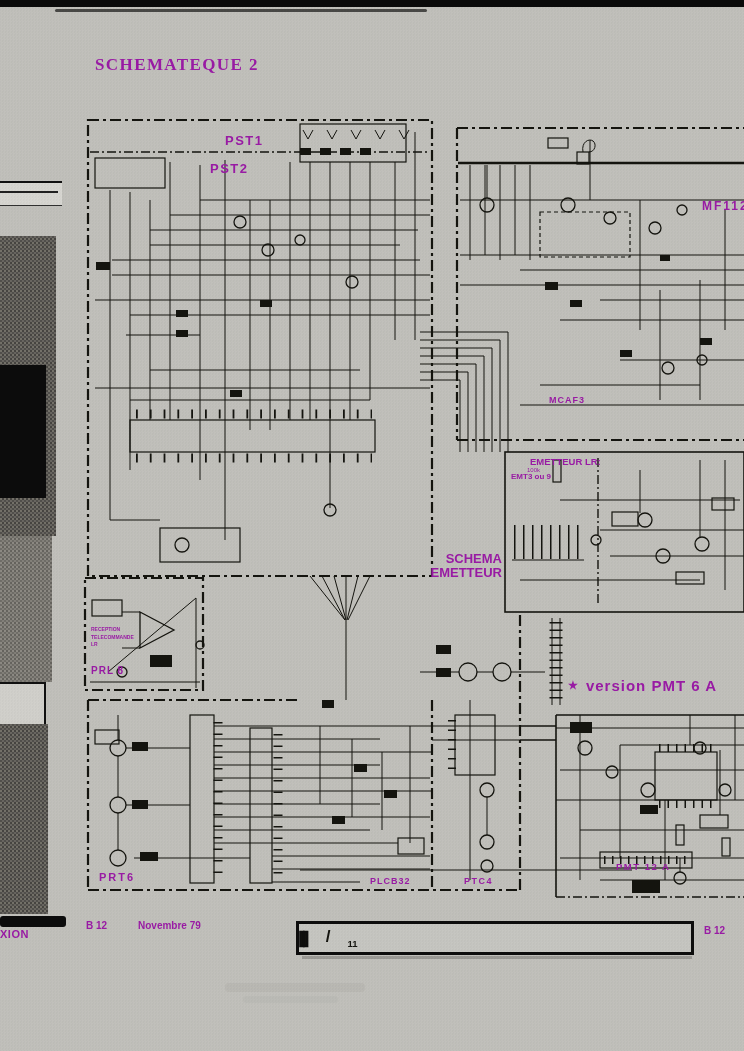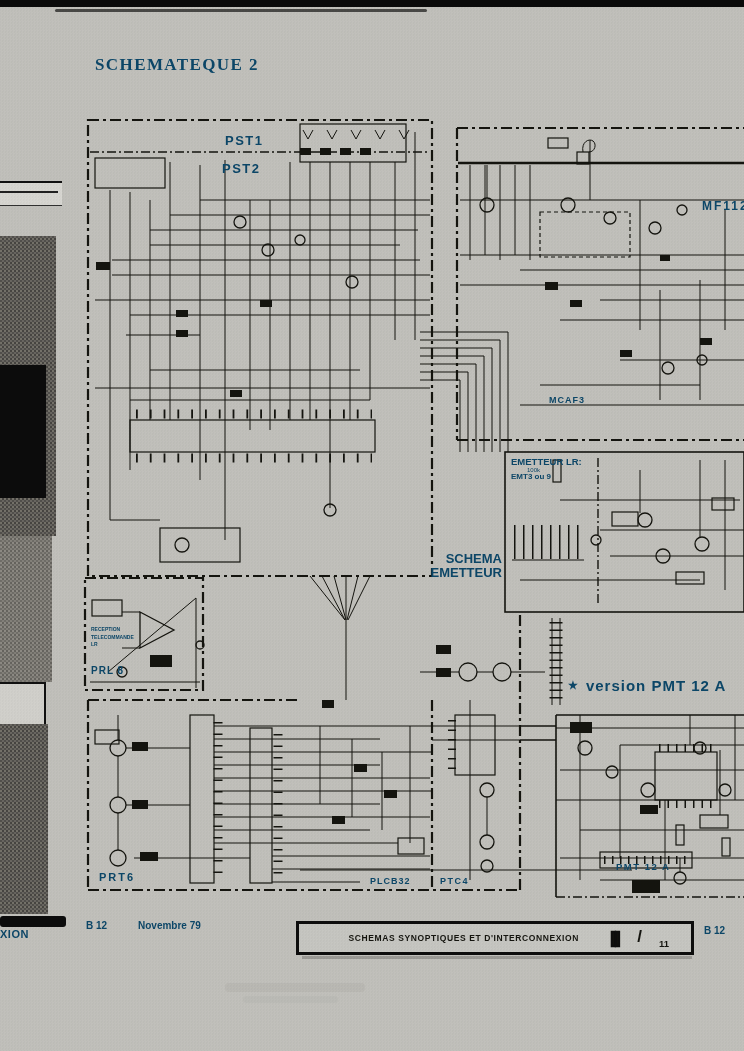--- a/index.html
+++ b/index.html
@@ -10,21 +10,21 @@
     font-family:"Liberation Sans",sans-serif;color:#15150f;
   }
   .page::after{ 
     content:"";position:absolute;inset:0;pointer-events:none;opacity:.30;
     background:
       repeating-conic-gradient(from 0deg,#d6d5d1 0% 25%,#c2c1bd 25% 50%,#d0cfcb 50% 75%,#c6c5c1 75% 100%);
     background-size:3px 3px;
     mix-blend-mode:multiply;
   }
   .abs{position:absolute;}
-  .lbl{position:absolute;font-weight:bold;color:#0c4a6e;white-space:nowrap;line-height:1.05;}
+  .lbl{position:absolute;font-weight:bold;color:#a21caf;white-space:nowrap;line-height:1.05;}
   .serif{font-family:"Liberation Serif",serif;}
   .noise-dark{
     background:
       repeating-conic-gradient(from 0deg,#6e6b66 0% 25%,#4a4845 25% 50%,#7a776f 50% 75%,#555350 75% 100%);
     background-size:4px 4px;
   }
   .noise-mid{
     background:
       repeating-conic-gradient(from 0deg,#8a8781 0% 25%,#6b6964 25% 50%,#94918b 50% 75%,#75736e 75% 100%);
     background-size:4px 4px;
@@ -215,54 +215,53 @@
       <rect x="354" y="764" width="13" height="8"></rect>
         <rect x="384" y="790" width="13" height="8"></rect>
       <rect x="332" y="816" width="13" height="8"></rect>
       <rect x="570" y="722" width="22" height="11"></rect>
         <rect x="632" y="880" width="28" height="13"></rect>
       <rect x="640" y="805" width="18" height="9"></rect>
     </g>
   </svg>
 
   <div class="lbl" style="left:225px;top:134px;font-size:13px;letter-spacing:1.5px;">PST1</div>
-  <div class="lbl" style="left:222px;top:162px;font-size:13px;letter-spacing:1.5px;">PST2</div>
+  <div class="lbl" style="left:210px;top:162px;font-size:13px;letter-spacing:1.5px;">PST2</div>
   <div class="lbl" style="left:702px;top:200px;font-size:12px;letter-spacing:2px;">MF112</div>
   <div class="lbl" style="left:549px;top:396px;font-size:9px;letter-spacing:1px;">MCAF3</div>
 
-  <div class="lbl" style="left:511px;top:457px;font-size:9.5px;">EMETTEUR LR:</div>
+  <div class="lbl" style="left:530px;top:457px;font-size:9.5px;">EMETTEUR LR:</div>
   <div class="lbl" style="left:511px;top:473px;font-size:8px;">EMT3 ou 9</div>
   <div class="lbl" style="left:527px;top:467px;font-size:6px;font-weight:normal;">100k</div>
 
   <div class="lbl" style="left:428px;top:552px;width:74px;text-align:right;font-size:13px;letter-spacing:0;">
     <div>SCHEMA</div>
     <div style="margin-top:0;">EMETTEUR</div>
   </div>
 
   <div class="lbl" style="left:91px;top:626px;font-size:5px;line-height:1.5;">
     <div>RECEPTION</div>
     <div>TELECOMMANDE</div>
     <div>LR</div>
   </div>
   <div class="lbl" style="left:91px;top:666px;font-size:10px;letter-spacing:1px;">PRL 8</div>
 
   <div class="lbl" style="left:99px;top:872px;font-size:11px;letter-spacing:2px;">PRT6</div>
   <div class="lbl" style="left:370px;top:877px;font-size:9px;letter-spacing:1px;">PLCB32</div>
-  <div class="lbl" style="left:440px;top:877px;font-size:9px;letter-spacing:1.5px;">PTC4</div>
+  <div class="lbl" style="left:464px;top:877px;font-size:9px;letter-spacing:1.5px;">PTC4</div>
 
   <div class="lbl" style="left:568px;top:678px;font-size:15px;letter-spacing:1px;">
-    <span style="font-size:11px;vertical-align:2px;margin-right:7px;">★</span><span>version PMT 12 A</span>
+    <span style="font-size:11px;vertical-align:2px;margin-right:7px;">★</span><span>version PMT 6 A</span>
   </div>
   <div class="lbl" style="left:616px;top:862px;font-size:9.5px;letter-spacing:1.5px;">PMT 12 A</div>
 
   <div class="lbl" style="left:86px;top:921px;font-size:10px;">B 12</div>
   <div class="lbl" style="left:138px;top:921px;font-size:10px;">Novembre 79</div>
 
   <div class="banner">
-    <span class="btitle">SCHEMAS SYNOPTIQUES ET D'INTERCONNEXION</span>
     <span class="pagemark">
       <span class="roman">II</span>
       <span class="slash">/</span>
       <span class="pnum">11</span>
     </span>
   </div>
   <div class="abs" style="left:302px;top:956px;width:390px;height:3px;background:#a3a29e;"></div>
   <div class="lbl" style="left:704px;top:926px;font-size:10px;">B 12</div>
 
 </div>

